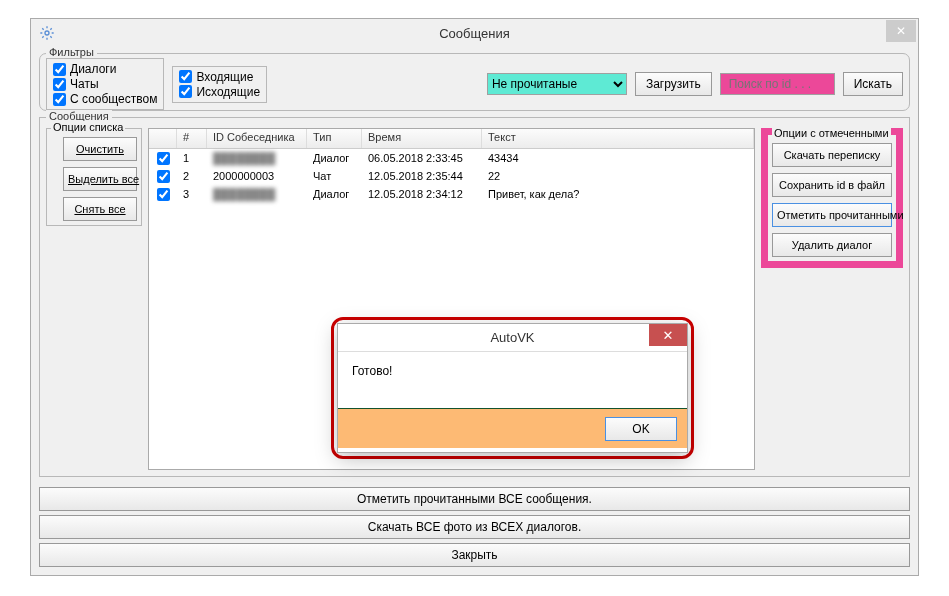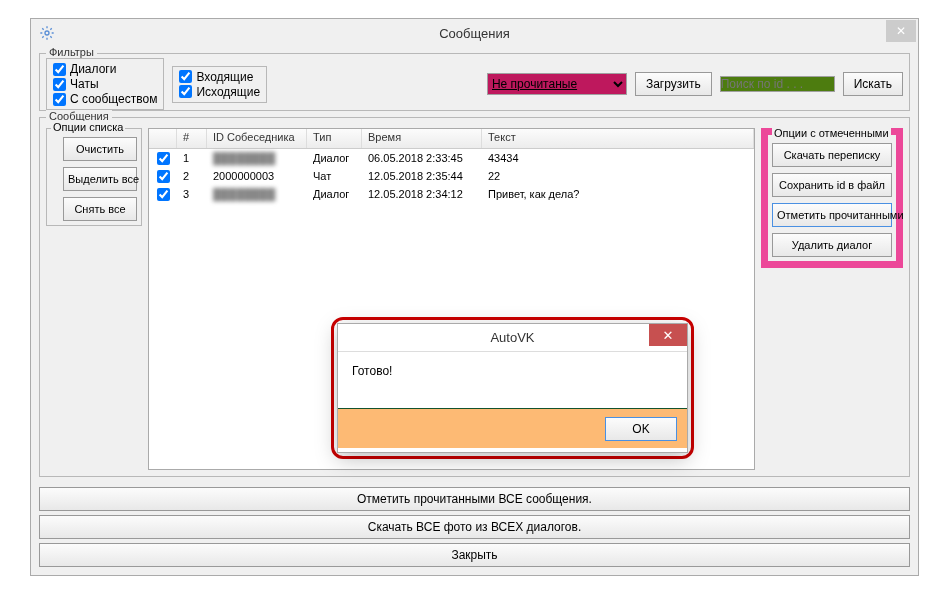--- a/index.html
+++ b/index.html
@@ -5,34 +5,34 @@
 * { box-sizing: border-box; font-family: "Segoe UI", Tahoma, sans-serif; font-size: 12px; }
 body { margin: 0; background: #fff; width: 949px; height: 596px; overflow: hidden; position: relative; }
 .window { position: absolute; left: 30px; top: 18px; width: 889px; height: 558px; border: 1px solid #aaa; background: #f0f0f0; display: flex; flex-direction: column; }
 .titlebar { height: 28px; background: #f0f0f0; display: flex; align-items: center; position: relative; }
 .titlebar .icon { width: 16px; height: 16px; margin-left: 8px; }
 .titlebar .title { position:absolute; left:0; right:0; text-align:center; font-size: 13px; color:#333; }
 .titlebar .close { margin-left: auto; width: 30px; height: 22px; background: #ccc; color: #fff; display: flex; align-items: center; justify-content: center; margin-right:2px; margin-top:-4px; }
 .body { flex: 1; padding: 6px 8px 8px 8px; display: flex; flex-direction: column; gap: 6px; }
 .groupbox { border: 1px solid #b8b8b8; position: relative; padding: 10px 6px 6px 6px; }
 .groupbox > .legend { position: absolute; top: -8px; left: 6px; background: #f0f0f0; padding: 0 3px; font-size: 11px; color: #333; }
-.filters { display: flex; align-items: center; gap: 8px; height: 58px; }
+.filters { display: flex; align-items: center; gap: 8px; height: 58px; border-radius: 7px; }
 .chkcol { border: 1px solid #b8b8b8; padding: 3px 6px; display: flex; flex-direction: column; gap: 1px; }
 .chk { display: flex; align-items: center; gap: 4px; white-space: nowrap; }
 .chk input { margin: 0; }
 .spacer { flex: 1; }
-select.status { width: 140px; height: 22px; border: 1px solid #a0a0a0; background:#be185d;text-decoration:underline; }
+select.status { width: 140px; height: 22px; border: 1px solid #a0a0a0; background:#5eead4; }
 .btn { height: 24px; padding: 0 10px; border: 1px solid #999; background: linear-gradient(#fcfcfc,#e8e8e8); cursor: default; white-space: nowrap; }
 .btn.full { width: 100%; height: 24px; }
-input.search { width: 115px; height: 16px; border: 1px solid #a0a0a0; padding: 0 0; background:#4d7c0f; }
+input.search { width: 115px; height: 22px; border: 1px solid #a0a0a0; padding: 0 8px; background:#ec4899; }
 .messages { flex: 1; display: flex; flex-direction: column; }
 .messages .legend { top:-8px; }
 .msginner { flex:1; display: flex; gap: 6px; }
 .listopts { width: 96px; display:flex; flex-direction:column; position:relative; }
-.listopts .grpwrap { border:1px solid #b8b8b8; padding: 8px 4px 4px 16px; position:relative; display:flex; flex-direction:column; gap:6px; }
+.listopts .grpwrap { border:1px solid #b8b8b8; padding: 8px 4px 4px 16px; position:relative; display:flex; flex-direction:column; gap:6px;text-decoration:underline; }
 .listopts .grpwrap .lgd { position:absolute; top:-8px; left:4px; background:#f0f0f0; padding:0 2px; font-size:11px; }
 .listopts .btn { width: 100%; font-size:11px; padding:0 4px; }
 .table { flex: 1; border: 1px solid #aaa; background: #fff; display:flex; flex-direction:column; }
 .thead { height: 20px; background: linear-gradient(#fcfcfc,#ececec); border-bottom: 1px solid #ccc; display:flex; }
 .th { border-right: 1px solid #ddd; padding: 2px 6px; font-size: 11px; color:#333; }
 .th.c0{width:28px}.th.c1{width:30px}.th.c2{width:100px}.th.c3{width:55px}.th.c4{width:120px}.th.c5{flex:1}
 .tbody { flex:1; }
 .trow { display:flex; height:18px; align-items:center; }
 .td { padding: 0 6px; font-size:11px; }
 .td.c0{width:28px; display:flex; align-items:center; justify-content:center;}

